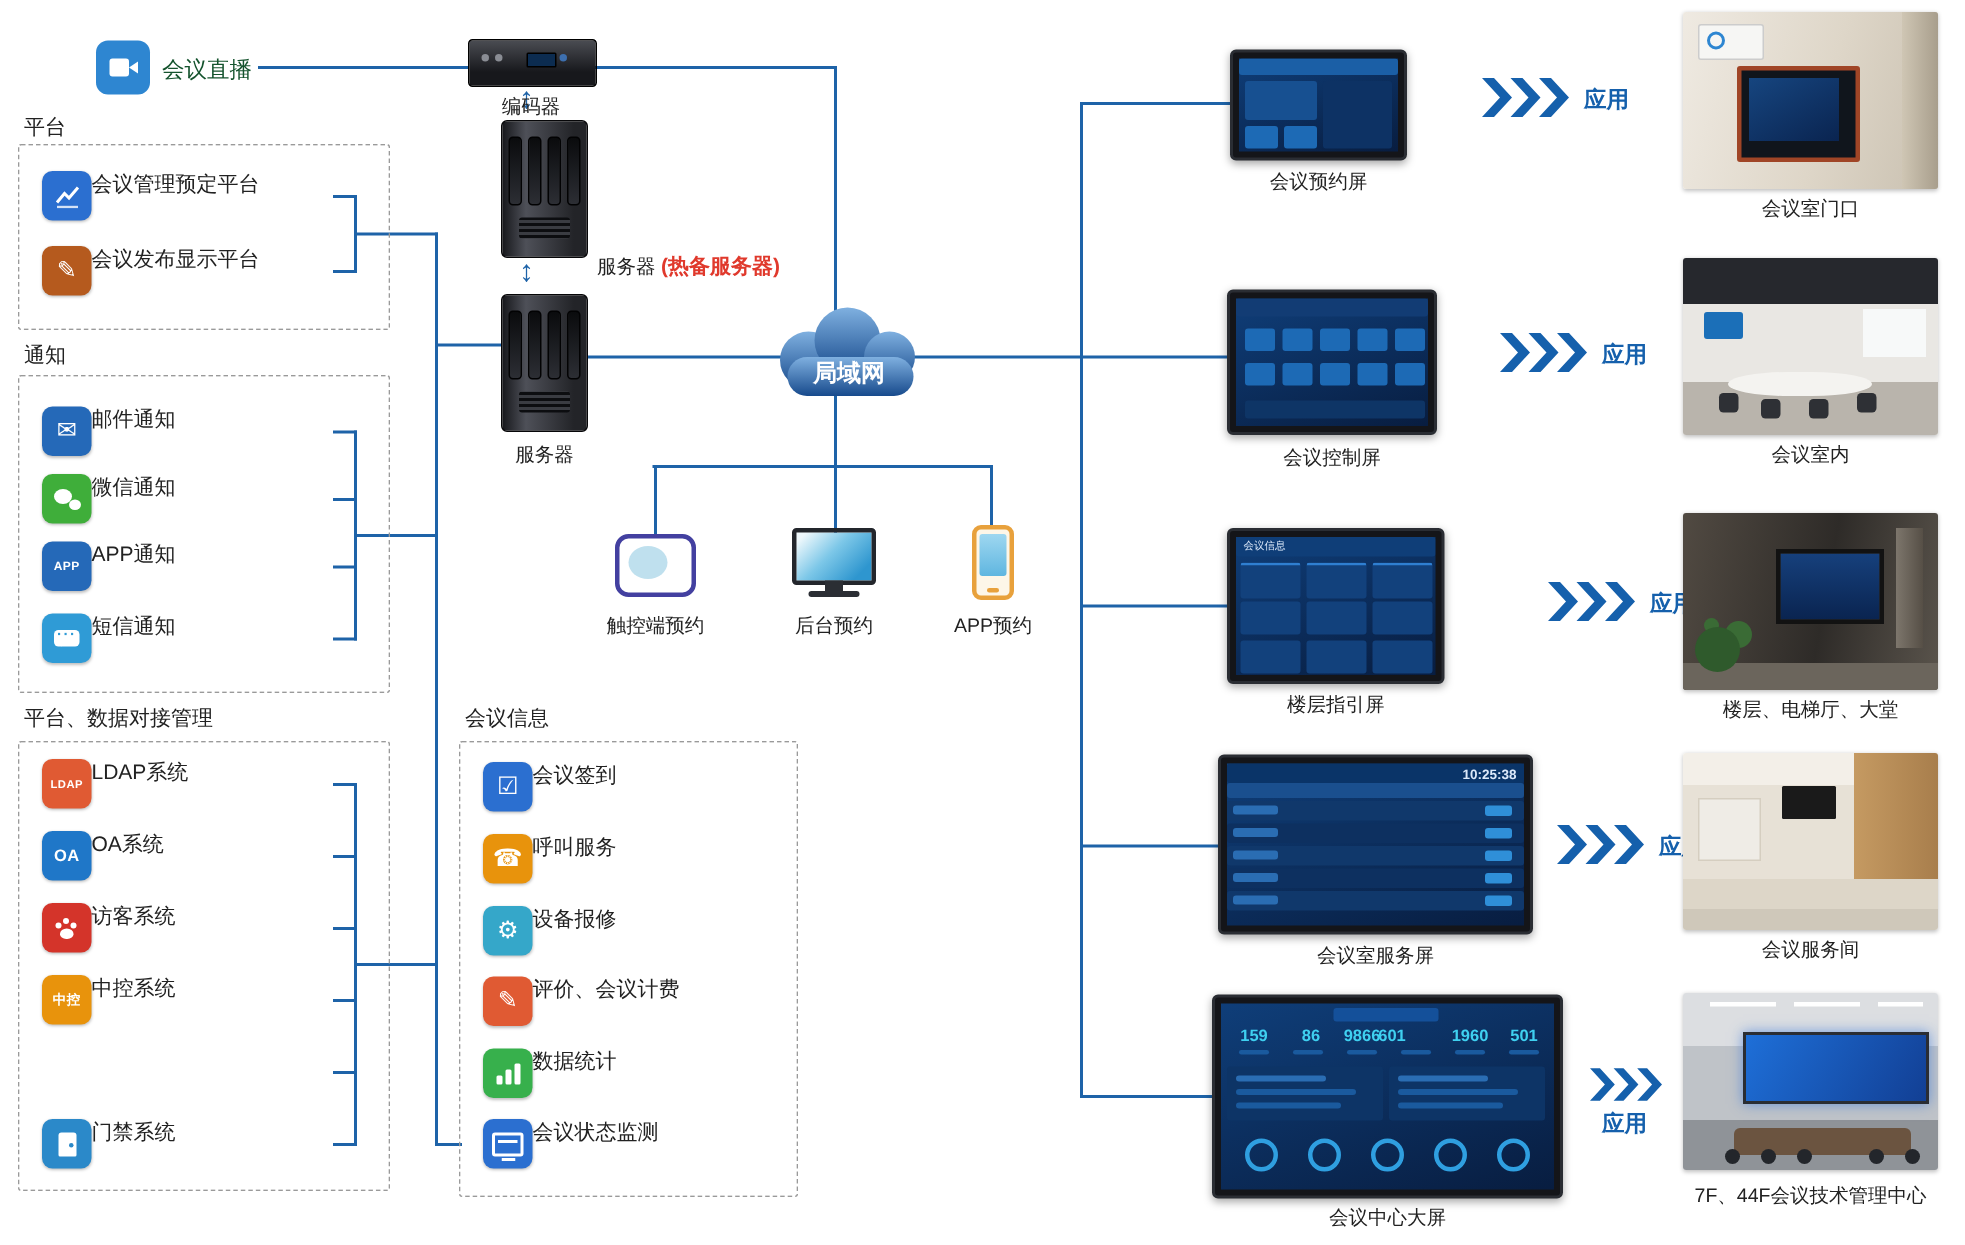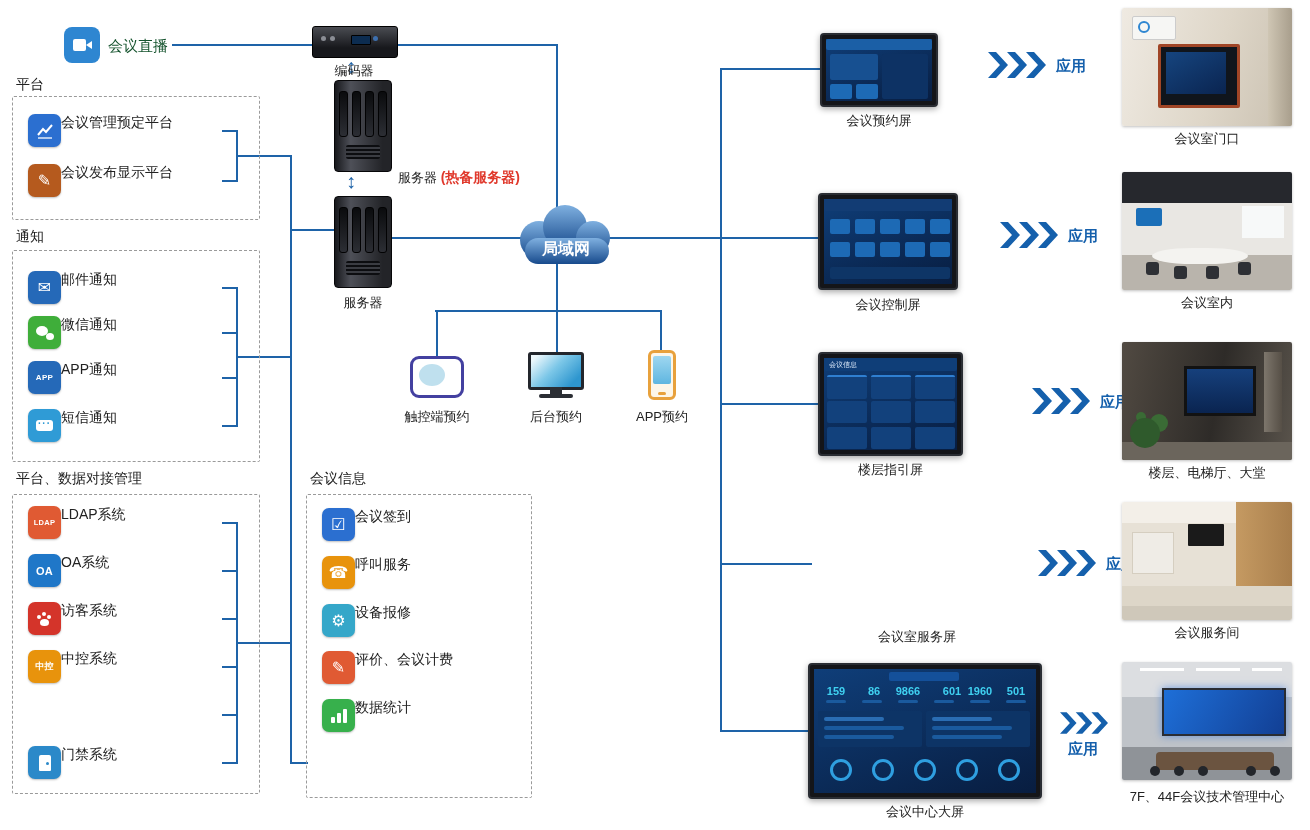--- a/index.html
+++ b/index.html
@@ -236,20 +236,26 @@
   <div class="item" style="left:322px;top:699px">
     <span class="tile" style="background: rgb(55, 176, 76);">
         <span class="ic-bars">
           <i></i>
           <i></i>
           <i></i>
         </span>
       </span>
     <span class="item-label">数据统计</span>
   </div>
+  <div class="item" style="left:322px;top:746px">
+    <span class="tile" style="background: rgb(43, 111, 208);">
+        <span class="ic-monitor"></span>
+      </span>
+    <span class="item-label">会议状态监测</span>
+  </div>
 
   <div class="encoder" style="left:312px;top:26px"></div>
   <div class="dev-label" style="left:312px;top:62px;width:84px">编码器</div>
 
   <div class="server" style="left:334px;top:80px">
     <div class="srv-slots">
         <i></i>
         <i></i>
         <i></i>
         <i></i>
@@ -339,29 +345,51 @@
       <div class="dec" style="left:3px;top:43px;width:40px;height:22px;background:#12417c"></div>
       <div class="dec" style="left:47px;top:43px;width:40px;height:22px;background:#12417c"></div>
       <div class="dec" style="left:91px;top:43px;width:40px;height:22px;background:#12417c"></div>
       <div class="dec" style="left:3px;top:69px;width:40px;height:22px;background:#12417c"></div>
       <div class="dec" style="left:47px;top:69px;width:40px;height:22px;background:#12417c"></div>
       <div class="dec" style="left:91px;top:69px;width:40px;height:22px;background:#12417c"></div>
     </div>
   </div>
   <div class="scr-label" style="left:818px;top:461px;width:145px">楼层指引屏</div>
 
+  <div class="screen" style="left:812px;top:503px;width:210px;height:120px">
+    <div class="scr-in">
+      <div class="dec" style="left:0;top:0;width:100%;height:13px;background:#0a3468"></div>
+      <div class="scr-text" style="right:5px;top:3px;font-size:9px;font-weight:bold">10:25:38</div>
+      <div class="dec" style="left:0;top:13px;width:100%;height:10px;background:#1a4f8e"></div>
+      <div class="dec" style="left:0;top:25px;width:100%;height:13px;background:#10386b"></div>
+      <div class="dec" style="left:4px;top:28px;width:30px;height:6px;background:#2a6db3"></div>
+      <div class="dec" style="right:8px;top:28px;width:18px;height:7px;background:#2f8fd8"></div>
+      <div class="dec" style="left:0;top:40px;width:100%;height:13px;background:#0d3060"></div>
+      <div class="dec" style="left:4px;top:43px;width:30px;height:6px;background:#2a6db3"></div>
+      <div class="dec" style="right:8px;top:43px;width:18px;height:7px;background:#2f8fd8"></div>
+      <div class="dec" style="left:0;top:55px;width:100%;height:13px;background:#10386b"></div>
+      <div class="dec" style="left:4px;top:58px;width:30px;height:6px;background:#2a6db3"></div>
+      <div class="dec" style="right:8px;top:58px;width:18px;height:7px;background:#2f8fd8"></div>
+      <div class="dec" style="left:0;top:70px;width:100%;height:13px;background:#0d3060"></div>
+      <div class="dec" style="left:4px;top:73px;width:30px;height:6px;background:#2a6db3"></div>
+      <div class="dec" style="right:8px;top:73px;width:18px;height:7px;background:#2f8fd8"></div>
+      <div class="dec" style="left:0;top:85px;width:100%;height:13px;background:#10386b"></div>
+      <div class="dec" style="left:4px;top:88px;width:30px;height:6px;background:#2a6db3"></div>
+      <div class="dec" style="right:8px;top:88px;width:18px;height:7px;background:#2f8fd8"></div>
+    </div>
+  </div>
   <div class="scr-label" style="left:812px;top:628px;width:210px">会议室服务屏</div>
 
   <div class="screen" style="left:808px;top:663px;width:234px;height:136px">
     <div class="scr-in">
       <div class="dec" style="left:75px;top:3px;width:70px;height:9px;background:#14509a"></div>
       <div class="stat-num" style="left:6px;top:16px">159</div>
       <div class="stat-num" style="left:44px;top:16px">86</div>
       <div class="stat-num" style="left:78px;top:16px">9866</div>
-      <div class="stat-num" style="left:122px;top:16px">601</div>
+      <div class="stat-num" style="left:98px;top:16px">601</div>
       <div class="stat-num" style="left:150px;top:16px">1960</div>
       <div class="stat-num" style="left:186px;top:16px">501</div>
       <div class="dec" style="left:12px;top:31px;width:20px;height:3px;background:#1a5a9e"></div>
       <div class="dec" style="left:48px;top:31px;width:20px;height:3px;background:#1a5a9e"></div>
       <div class="dec" style="left:84px;top:31px;width:20px;height:3px;background:#1a5a9e"></div>
       <div class="dec" style="left:120px;top:31px;width:20px;height:3px;background:#1a5a9e"></div>
       <div class="dec" style="left:156px;top:31px;width:20px;height:3px;background:#1a5a9e"></div>
       <div class="dec" style="left:192px;top:31px;width:20px;height:3px;background:#1a5a9e"></div>
       <div class="dec" style="left:4px;top:42px;width:104px;height:36px;background:#0d3466"></div>
       <div class="dec" style="left:112px;top:42px;width:104px;height:36px;background:#0d3466"></div>

